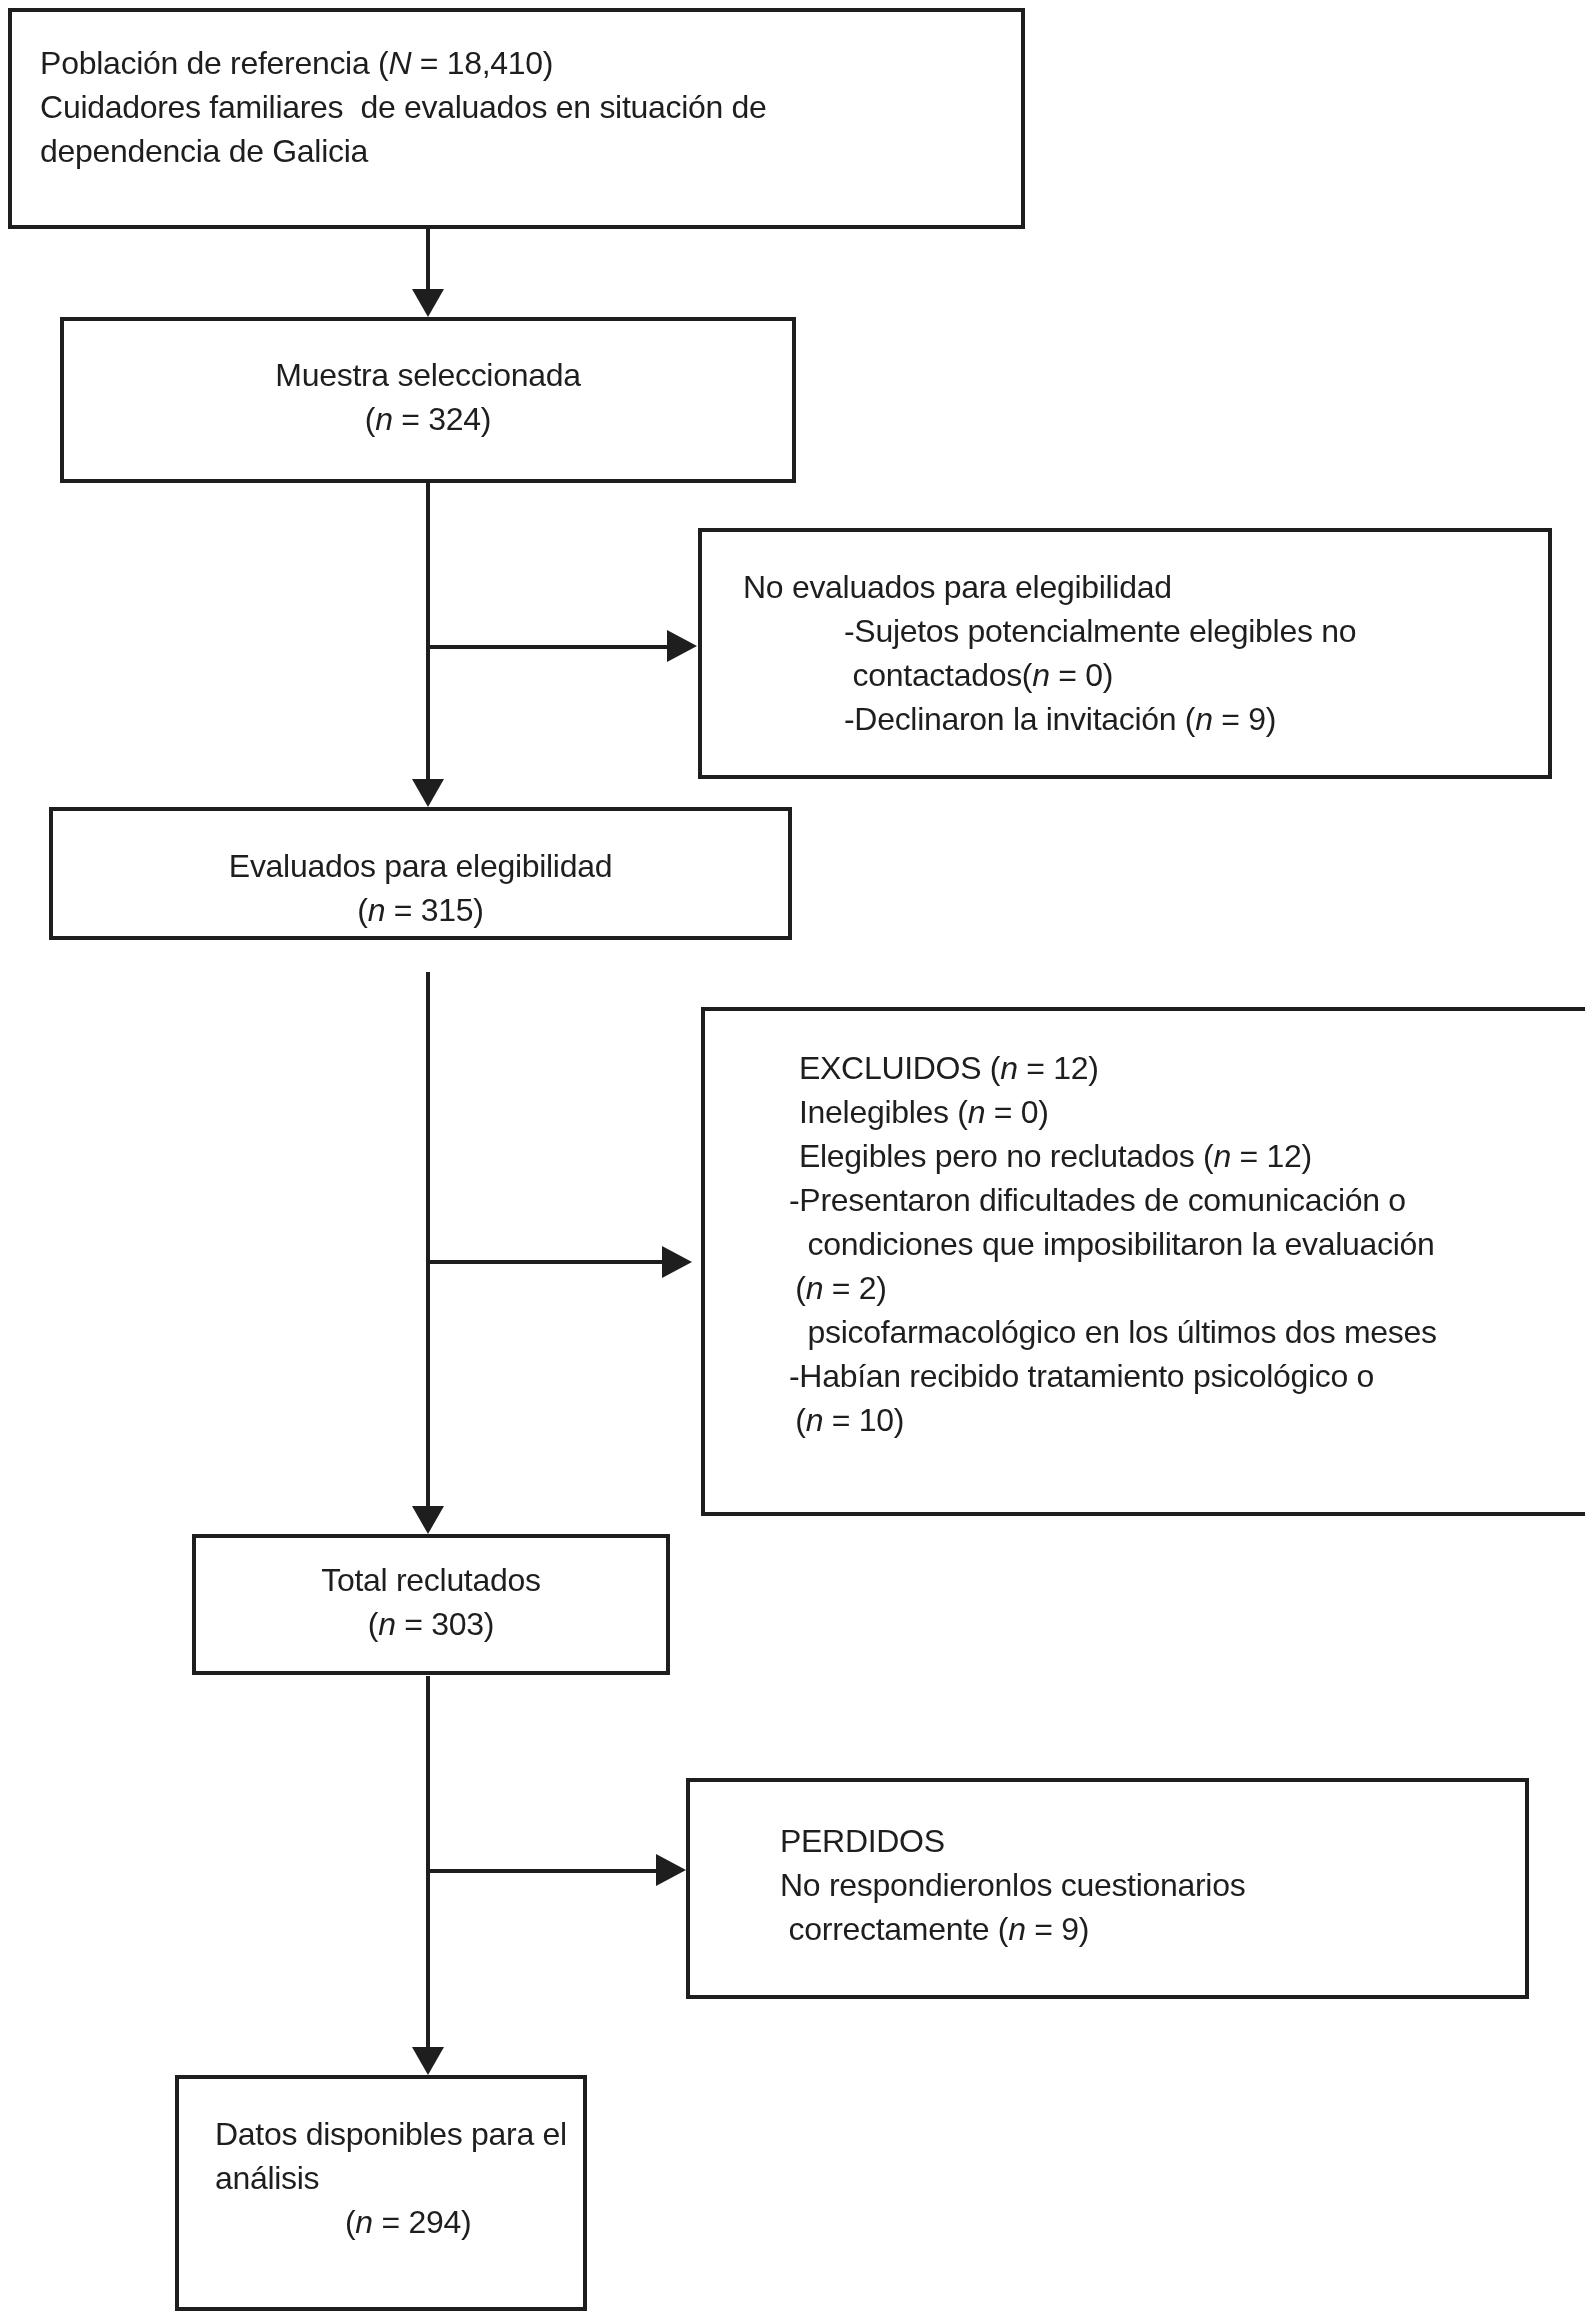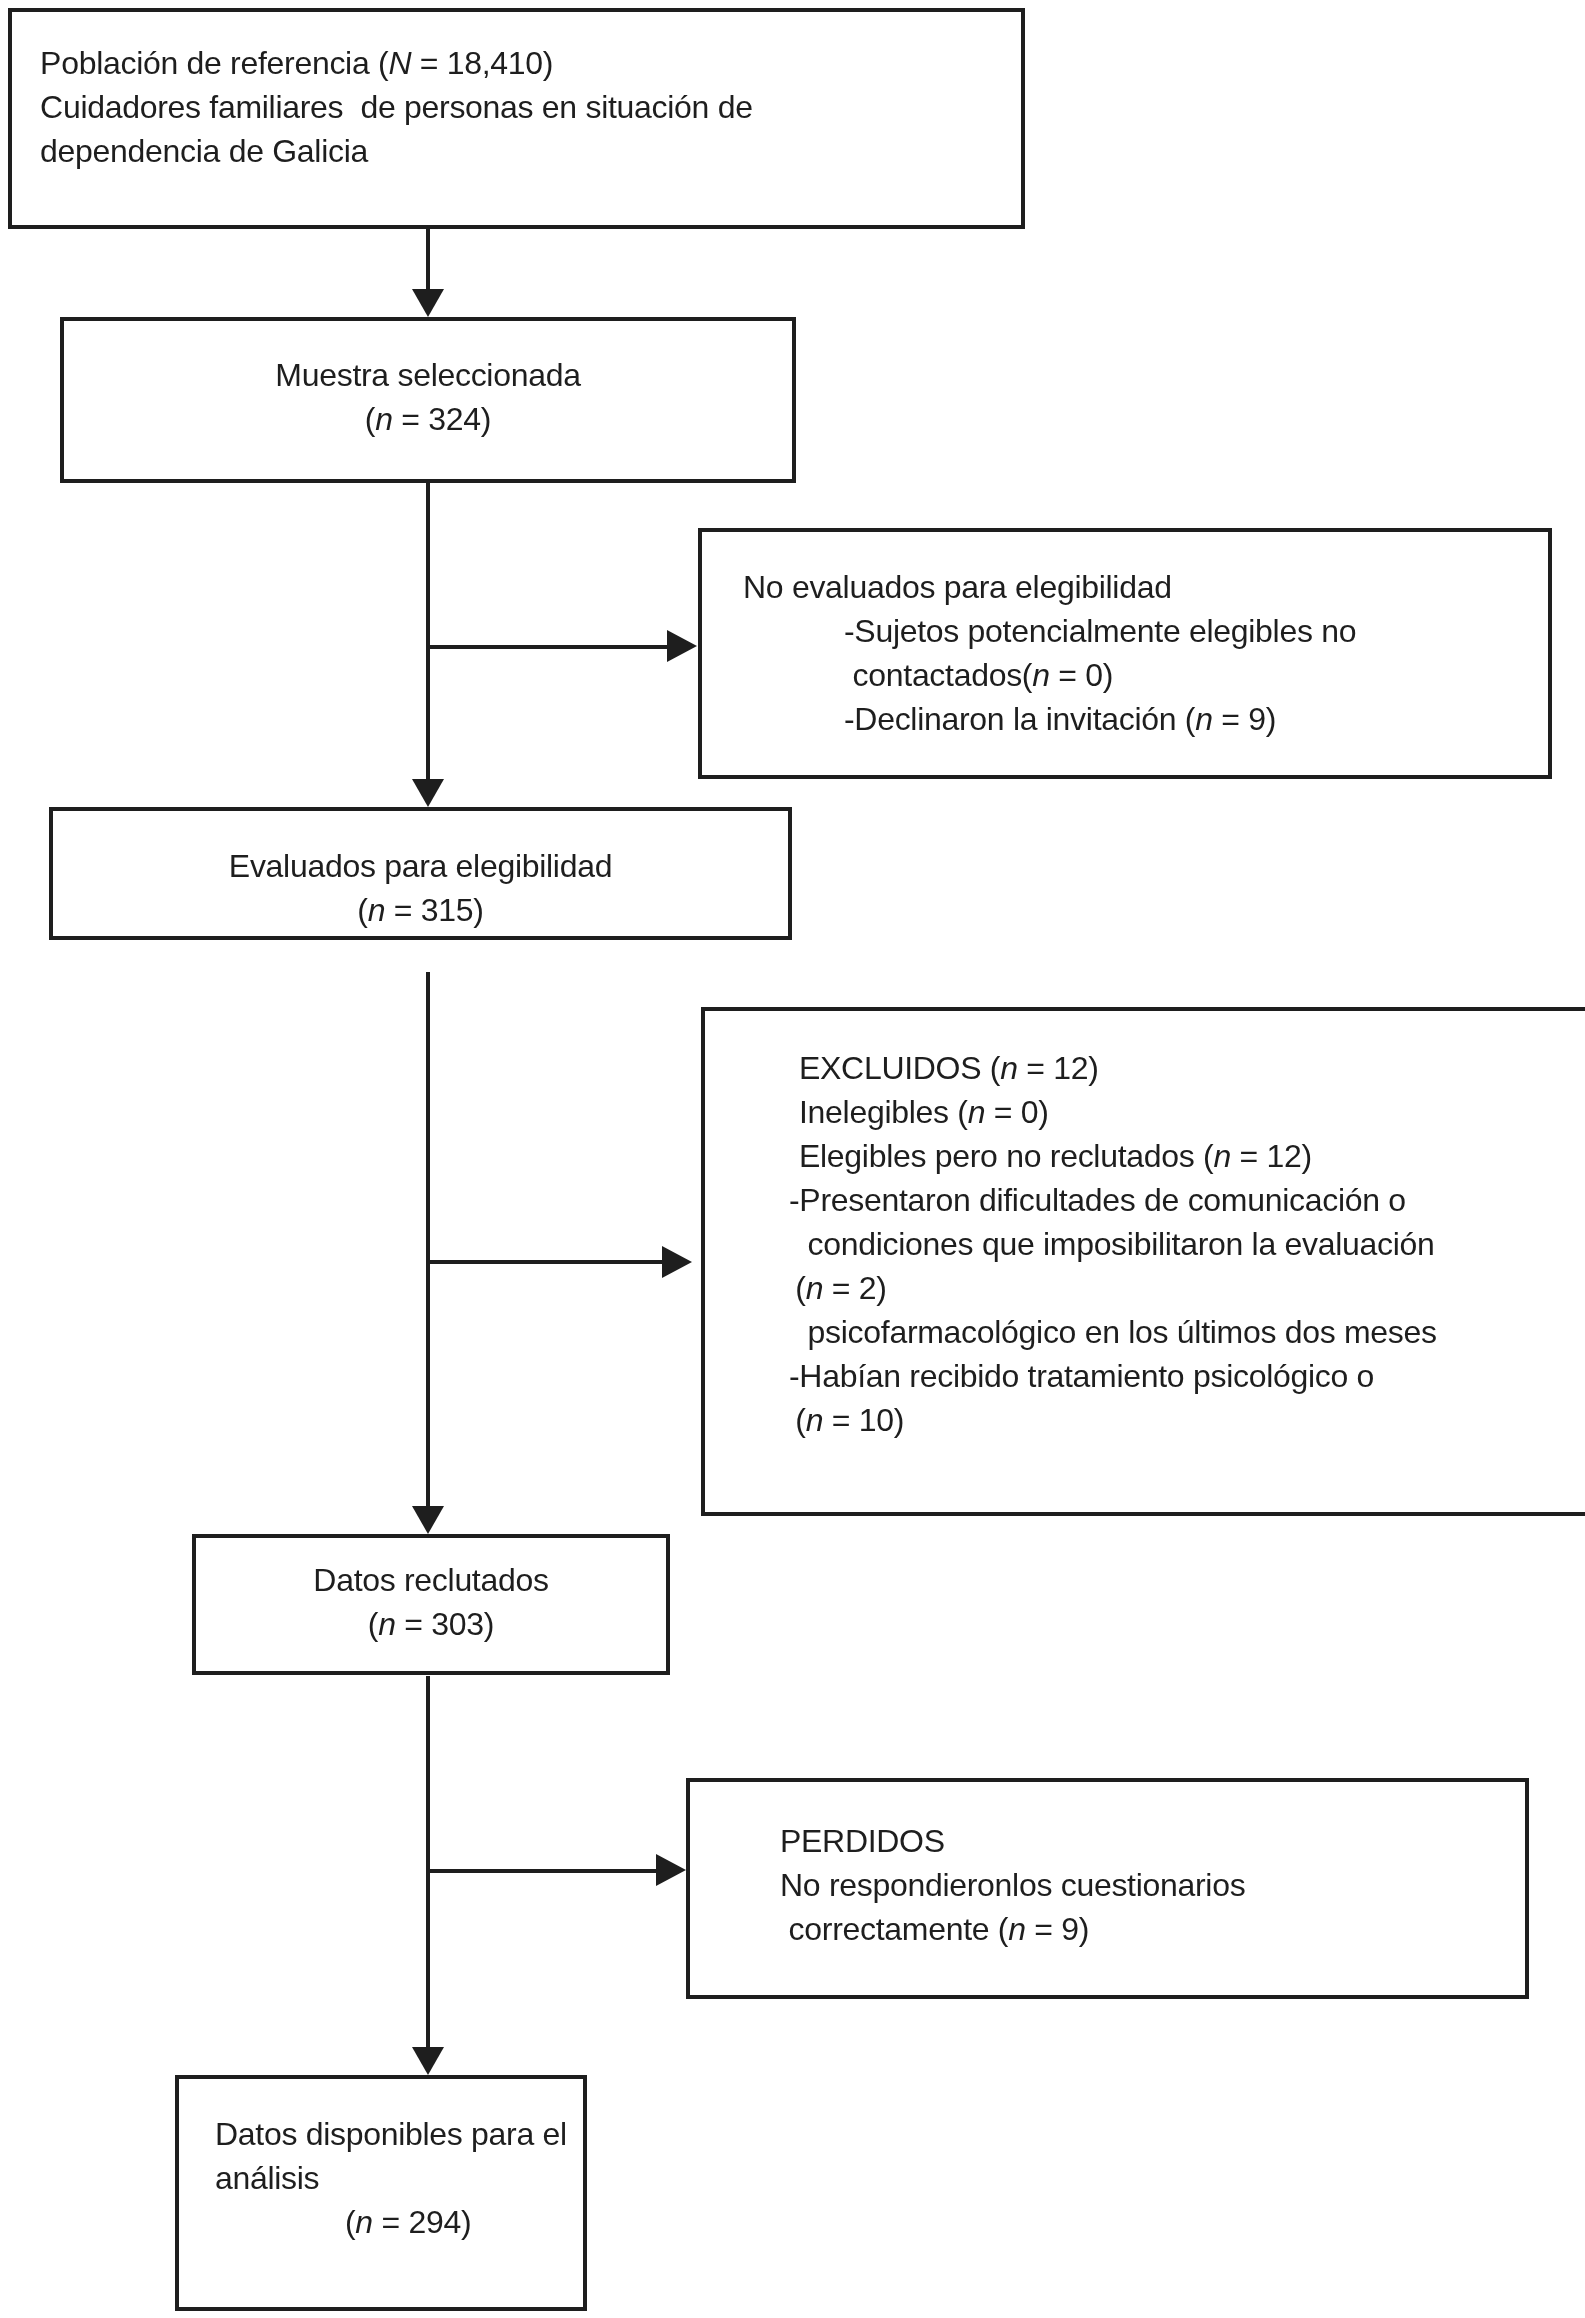--- a/index.html
+++ b/index.html
@@ -82,21 +82,21 @@
   #h3{left:428px; top:1869px; width:228px;}
   #ah3{left:656px; top:1854px;}
 </style>
 </head>
 <body>
 
 <div id="canvas">
 
   <div class="box" id="box-poblacion">
       <div class="bline">Población de referencia (<i>N</i> = 18,410)</div>
-      <div class="bline">Cuidadores familiares  de personas en situación de</div>
+      <div class="bline">Cuidadores familiares  de evaluados en situación de</div>
       <div class="bline">dependencia de Galicia</div>
     </div>
 
   <div class="box centered" id="box-muestra">
       <div class="bline">Muestra seleccionada</div>
       <div class="bline">(<i>n</i> = 324)</div>
     </div>
 
   <div class="box" id="box-no-evaluados">
       <div class="bline">No evaluados para elegibilidad</div>
@@ -116,21 +116,21 @@
       <div class="bline" style="padding-left: 10px;">Elegibles pero no reclutados (<i>n</i> = 12)</div>
       <div class="bline">-Presentaron dificultades de comunicación o</div>
       <div class="bline" style="padding-left: 10px;"> condiciones que imposibilitaron la evaluación</div>
       <div class="bline" style="padding-left: 6.3px;">(<i>n</i> = 2)</div>
       <div class="bline" style="padding-left: 10px;"> psicofarmacológico en los últimos dos meses</div>
       <div class="bline">-Habían recibido tratamiento psicológico o</div>
       <div class="bline" style="padding-left: 6.3px;">(<i>n</i> = 10)</div>
     </div>
 
   <div class="box centered" id="box-total">
-      <div class="bline">Datos reclutados</div>
+      <div class="bline">Total reclutados</div>
       <div class="bline">(<i>n</i> = 303)</div>
     </div>
 
   <div class="box" id="box-perdidos">
       <div class="bline">PERDIDOS</div>
       <div class="bline">No respondieronlos cuestionarios</div>
       <div class="bline"> correctamente (<i>n</i> = 9)</div>
     </div>
 
   <div class="box" id="box-datos">

